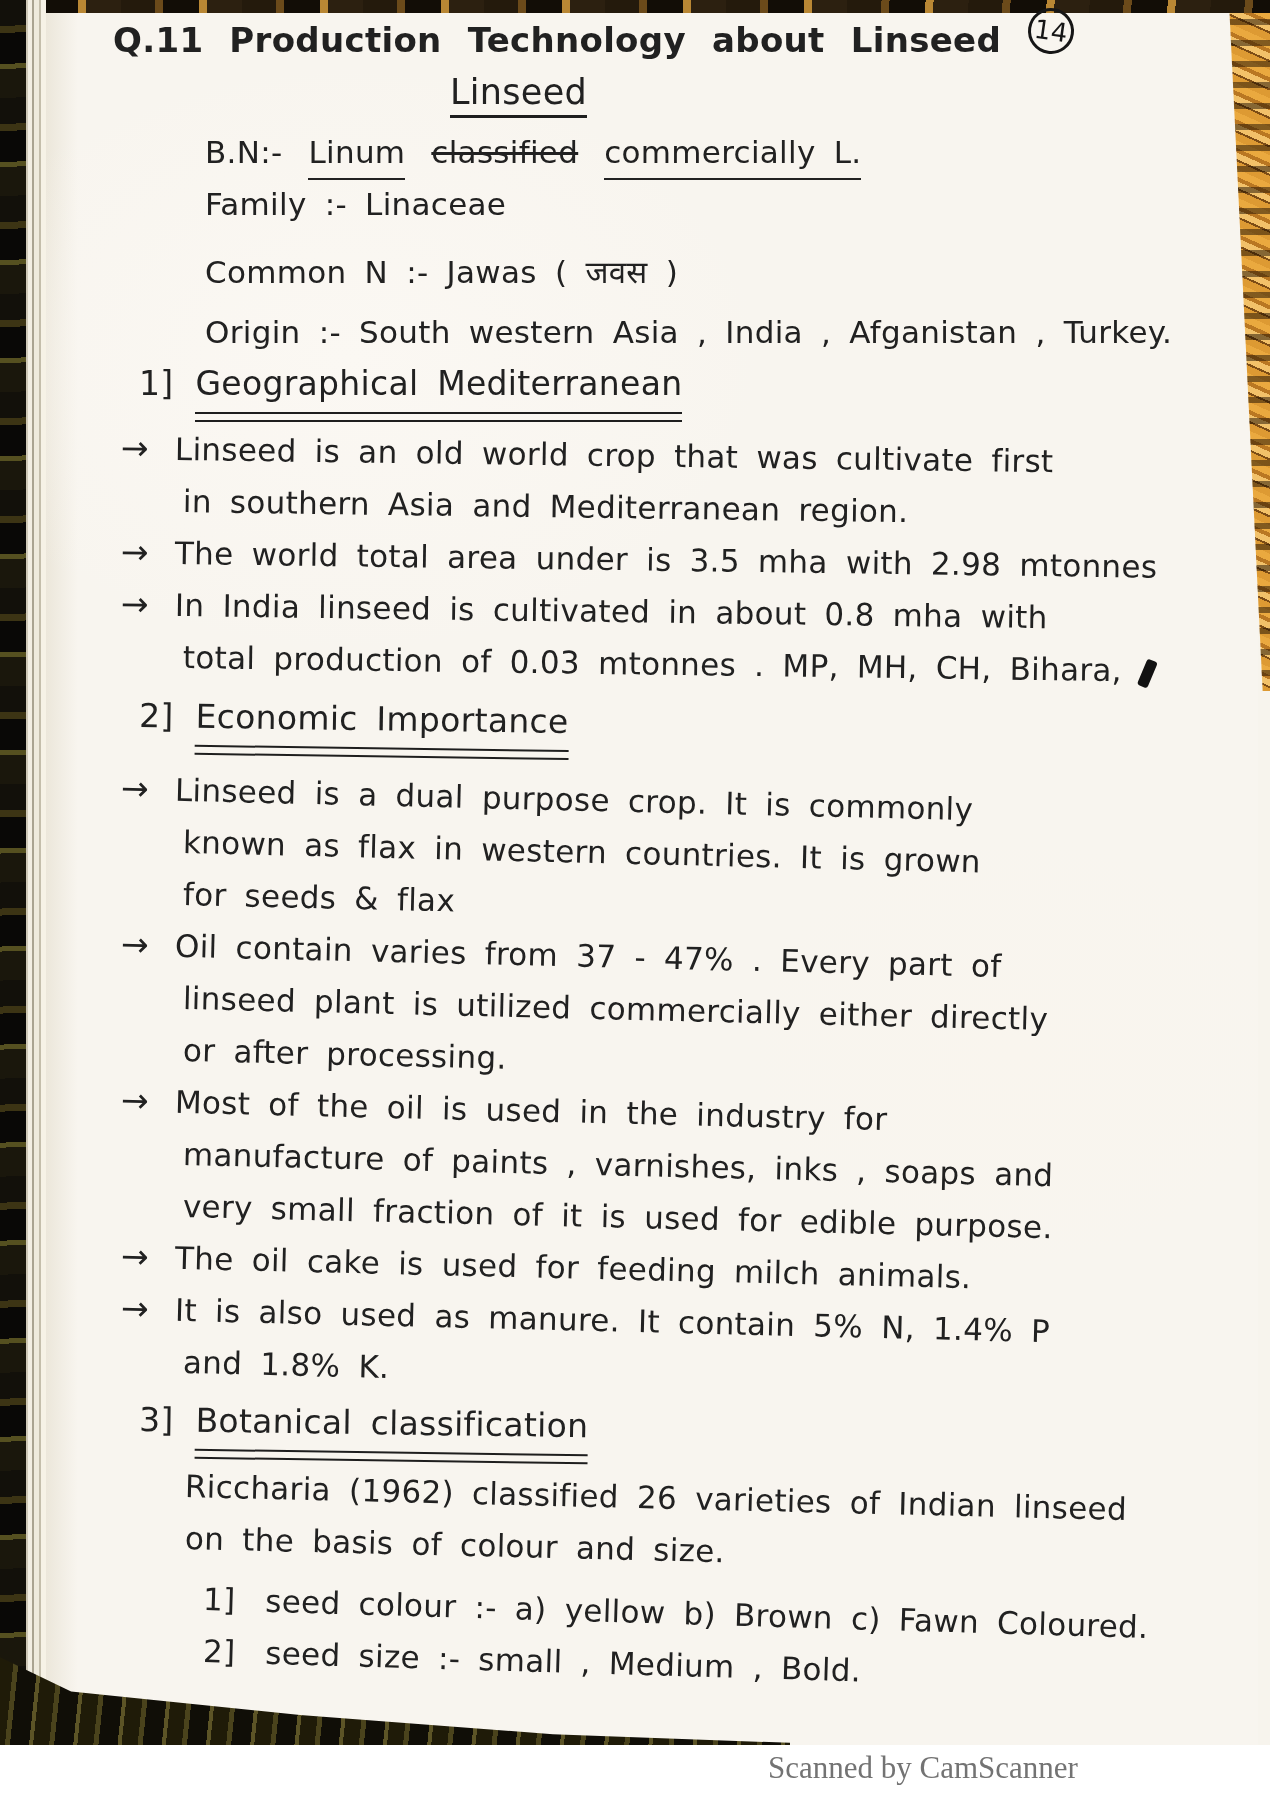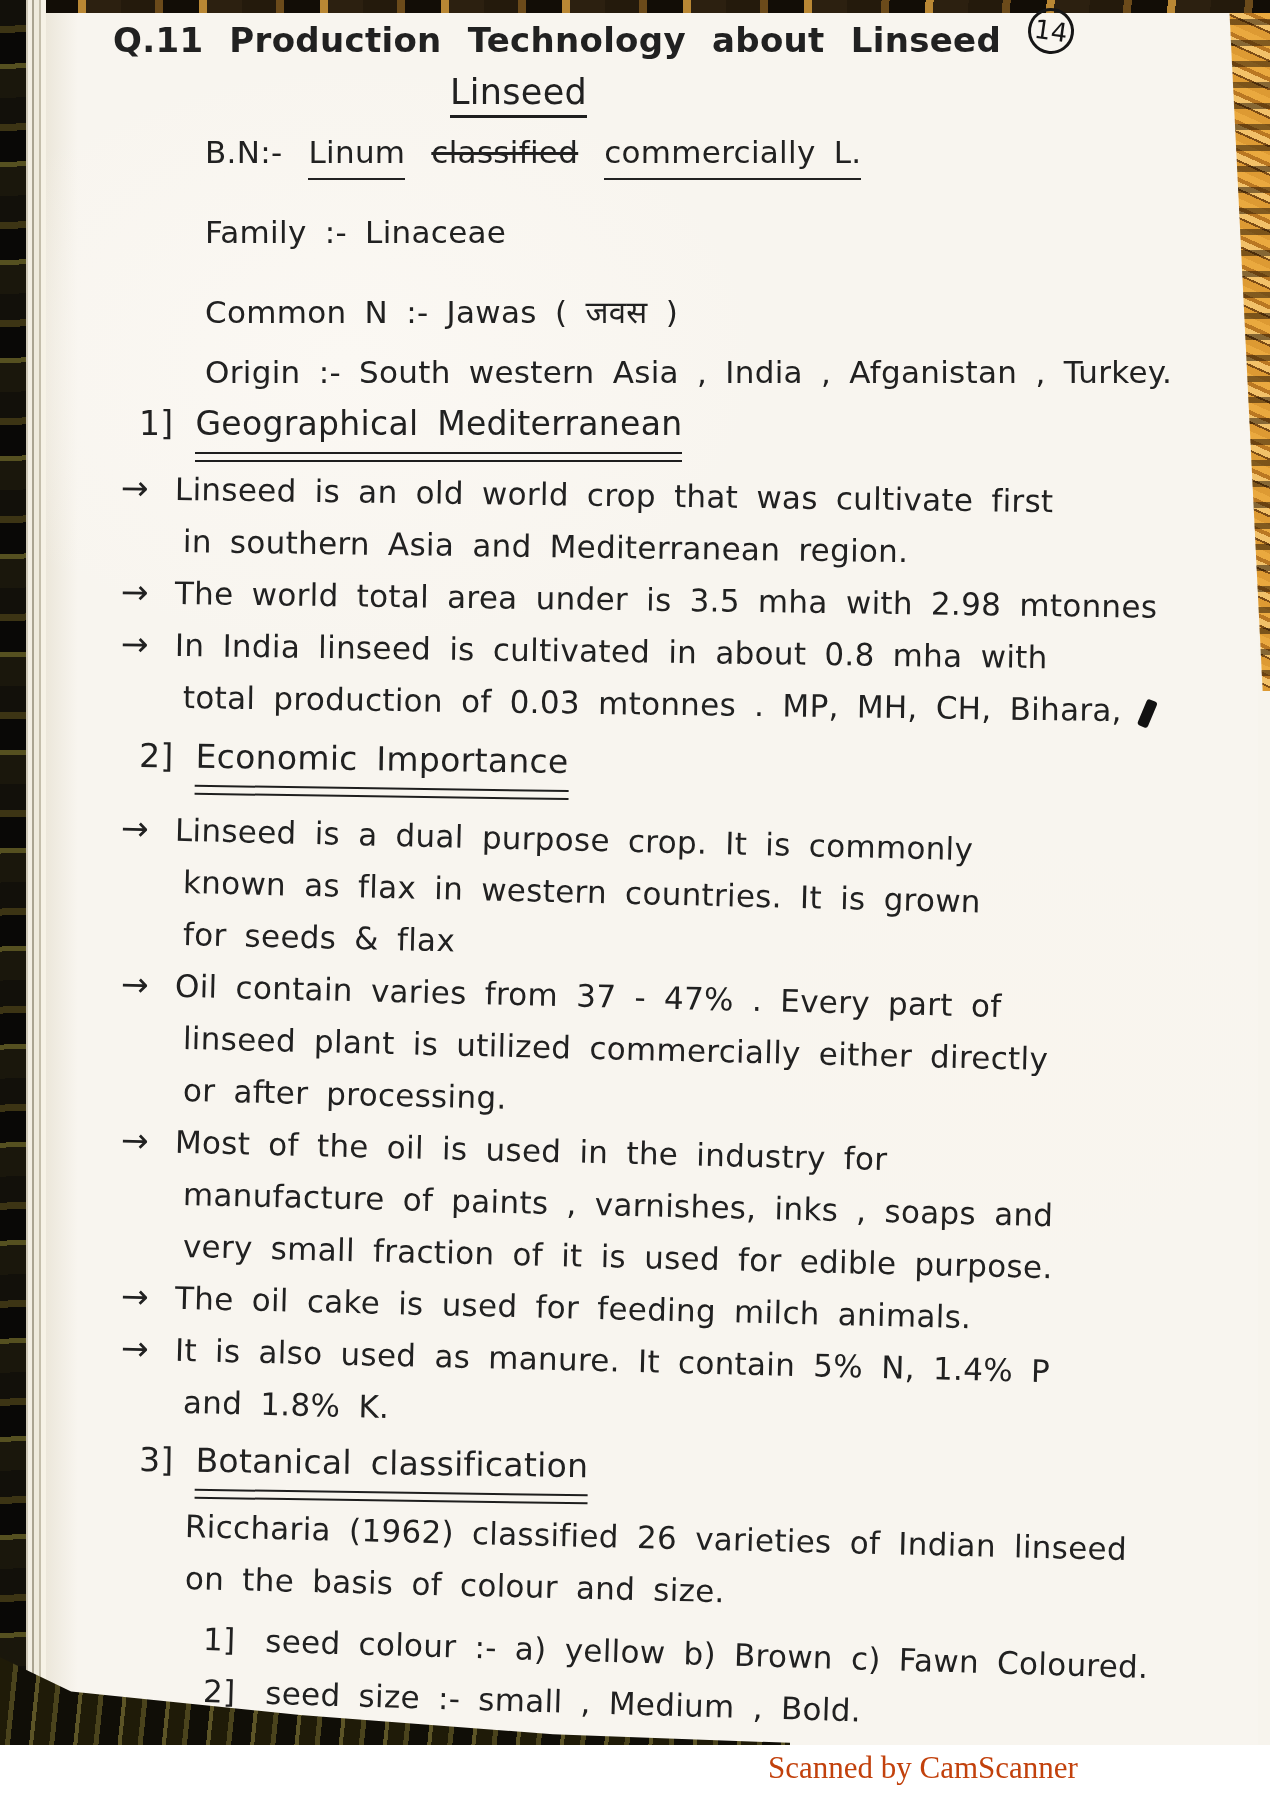--- a/index.html
+++ b/index.html
@@ -67,22 +67,22 @@
     font-size:31px;letter-spacing:0.3px;word-spacing:8px;
   }
   .row{line-height:52px;white-space:nowrap;position:relative;}
   .t1{transform:rotate(0.8deg);transform-origin:0 50%;}
   .t2{transform:rotate(1.4deg);transform-origin:0 50%;}
   .t3{transform:rotate(1.7deg);transform-origin:0 50%;}
   .title{font-size:34px;word-spacing:14px;margin-left:8px;font-weight:bold;}
   .title .qno{margin-right:26px;}
   .topic{font-size:35px;margin-left:345px;}
   .topic .u3{border-bottom:3.5px solid #1e1e1e;padding-bottom:3px;}
-  .tax{margin-left:100px;margin-top:28px;}
-  .mt16{}
+  .tax{margin-left:100px;}
+  .mt16{margin-top:16px;}
   .mt8{margin-top:8px;}
   .u{border-bottom:2.5px solid #222;padding-bottom:8px;}
   .strike{text-decoration:line-through;text-decoration-thickness:3px;}
   .gap{display:inline-block;width:26px;}
   .shead{font-size:33px;margin-left:34px;}
   .shead .snum{margin-right:22px;}
   .dbl-out{display:inline-block;border-bottom:2.5px solid #1e1e1e;padding-bottom:6px;}
   .dbl-in{display:inline-block;border-bottom:2.5px solid #1e1e1e;padding-bottom:2px;}
   .b{padding-left:70px;}
   .b .arrow{position:absolute;left:16px;top:0;font-size:33px;}
@@ -90,21 +90,21 @@
   .para{padding-left:80px;}
   .sub{padding-left:98px;}
   .sub .subnum{margin-right:30px;}
   .pen-mark{
     display:inline-block;width:11px;height:28px;background:#121212;
     border-radius:3px;transform:rotate(22deg);margin-left:20px;vertical-align:middle;
   }
   
   .watermark{
     position:absolute;left:768px;top:1750px;
-    font-family:"Liberation Serif", serif;font-size:31px;color:#c2410c;
+    font-family:"Liberation Serif", serif;font-size:31px;color:#737373;
   }
 </style>
 </head>
 <body>
 
 <div class="photo">
   <div class="sheet"></div>
   <div class="edge-top"></div>
   <div class="edge-left"></div>
   <div class="page-stack"></div>

